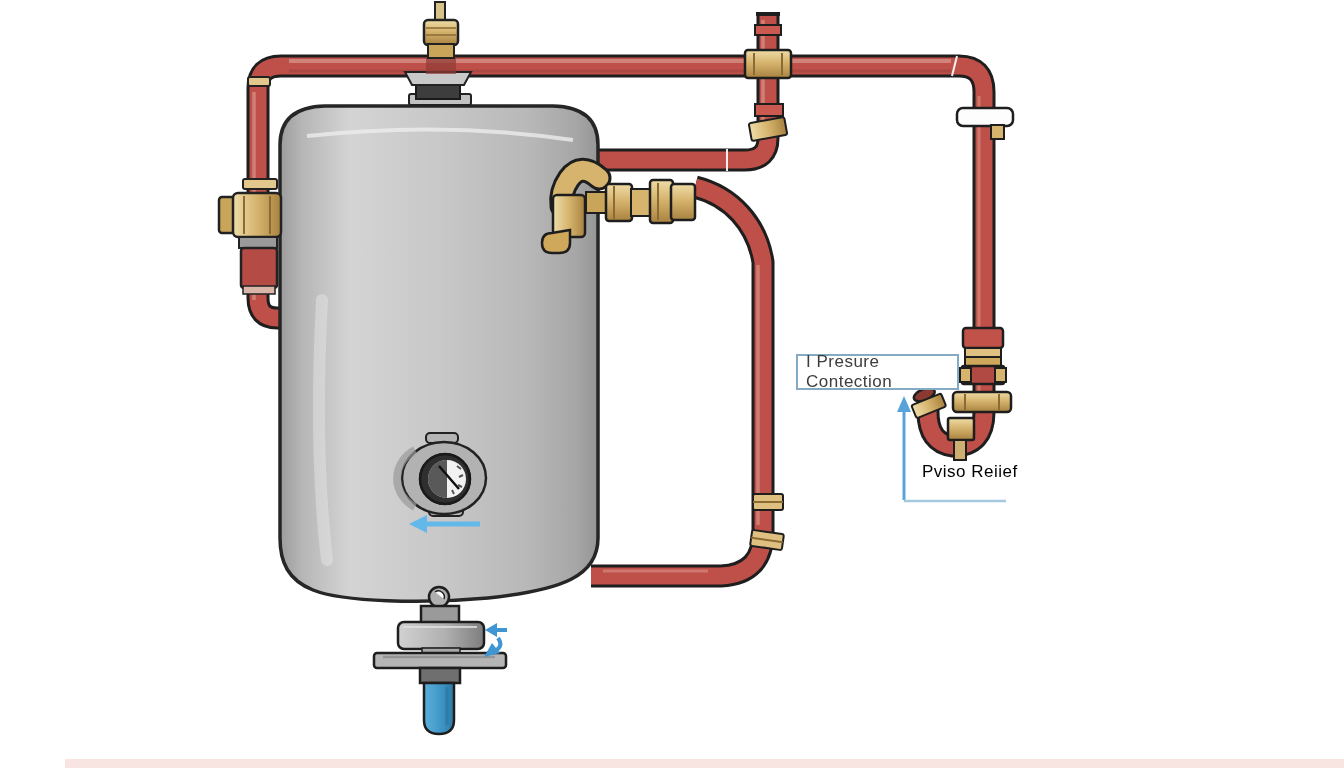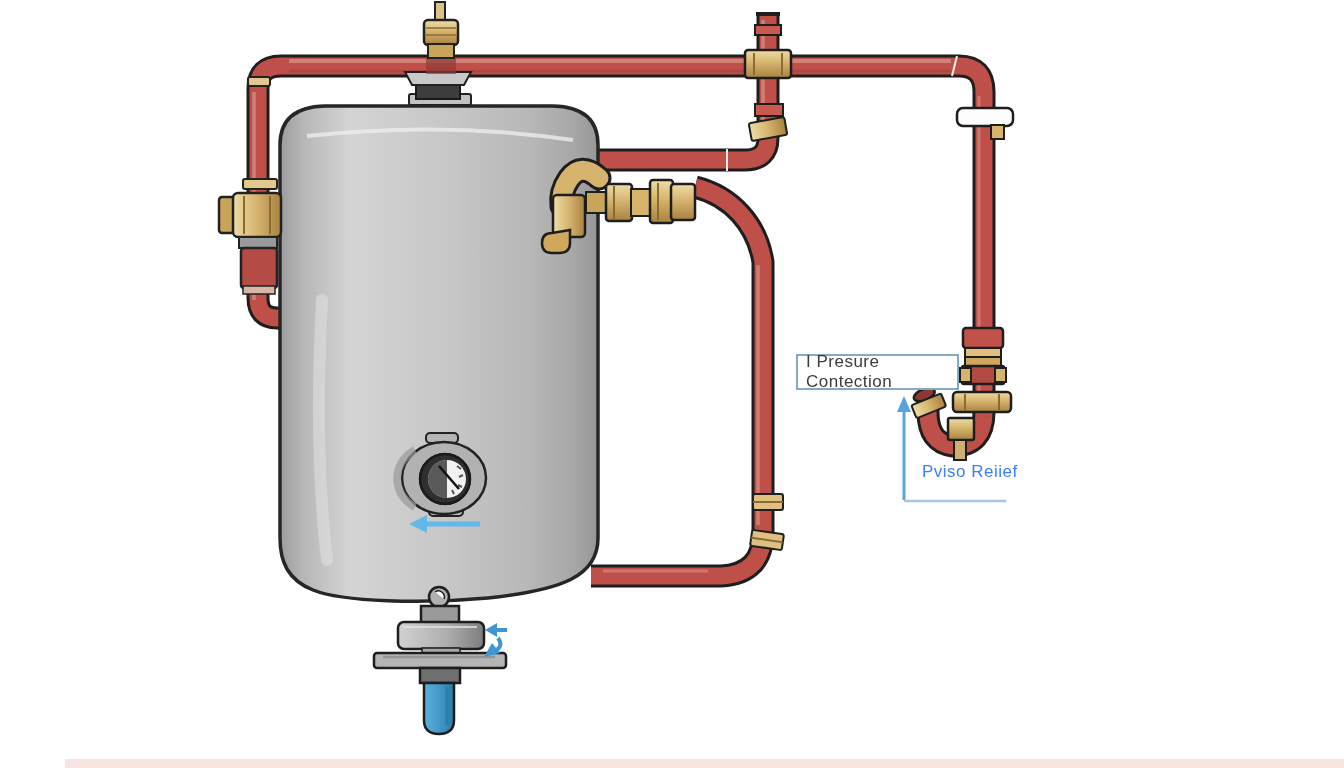--- a/index.html
+++ b/index.html
@@ -2,21 +2,21 @@
 <html><head>
 <meta charset="utf-8">
 <style>
   html,body{margin:0;padding:0;background:#ffffff;width:1344px;height:768px;overflow:hidden;
     font-family:"Liberation Sans",sans-serif;}
   .canvas{position:relative;width:1344px;height:669px;background:#ffffff;margin-left:43px;}
   .canvas svg{position:absolute;left:0;top:0;}
   .label-box{position:absolute;left:753px;top:354px;width:163px;height:36px;
     border:2px solid #84abc4;background:#ffffff;display:flex;align-items:center;
     padding-left:8px;font-size:17px;color:#3c3c3c;letter-spacing:.5px;box-sizing:border-box;}
-  .label-relief{position:absolute;left:879px;top:462px;font-size:17px;color:#3b82f6;
+  .label-relief{position:absolute;left:879px;top:462px;font-size:17px;color:#000000;
     letter-spacing:.5px;}
 </style>
 </head>
 <body>
 
 <div class="canvas">
 <svg width="1344" height="768" viewBox="0 0 1344 768">
   <defs>
     <linearGradient id="tankGrad" x1="0" y1="0" x2="1" y2="0">
       <stop offset="0" stop-color="#9c9c9c"></stop>

